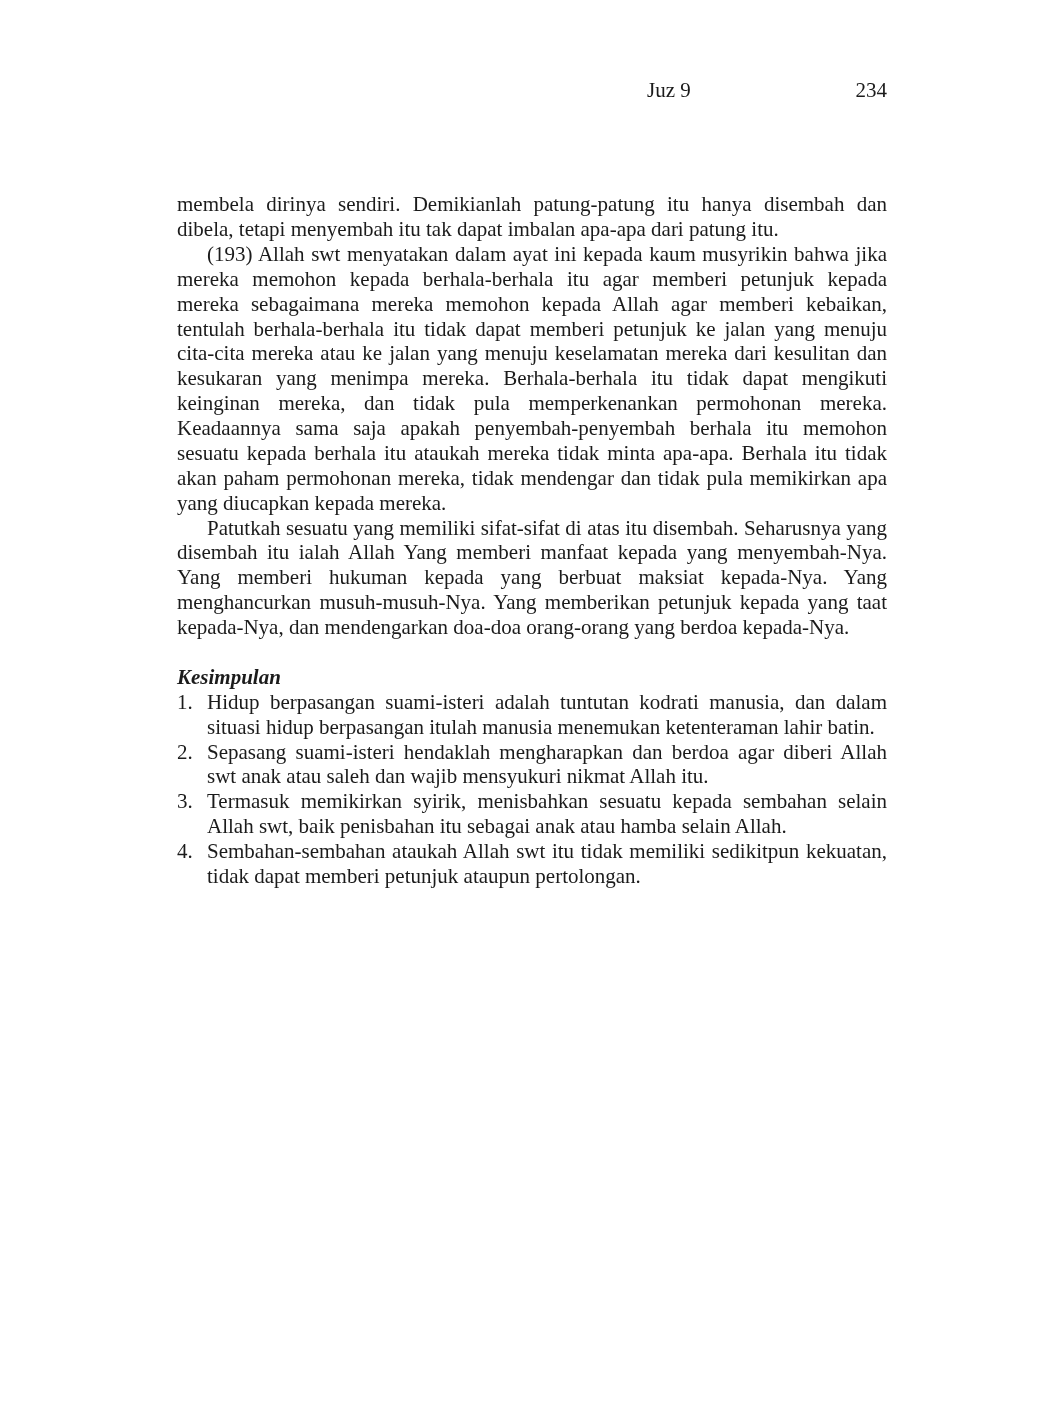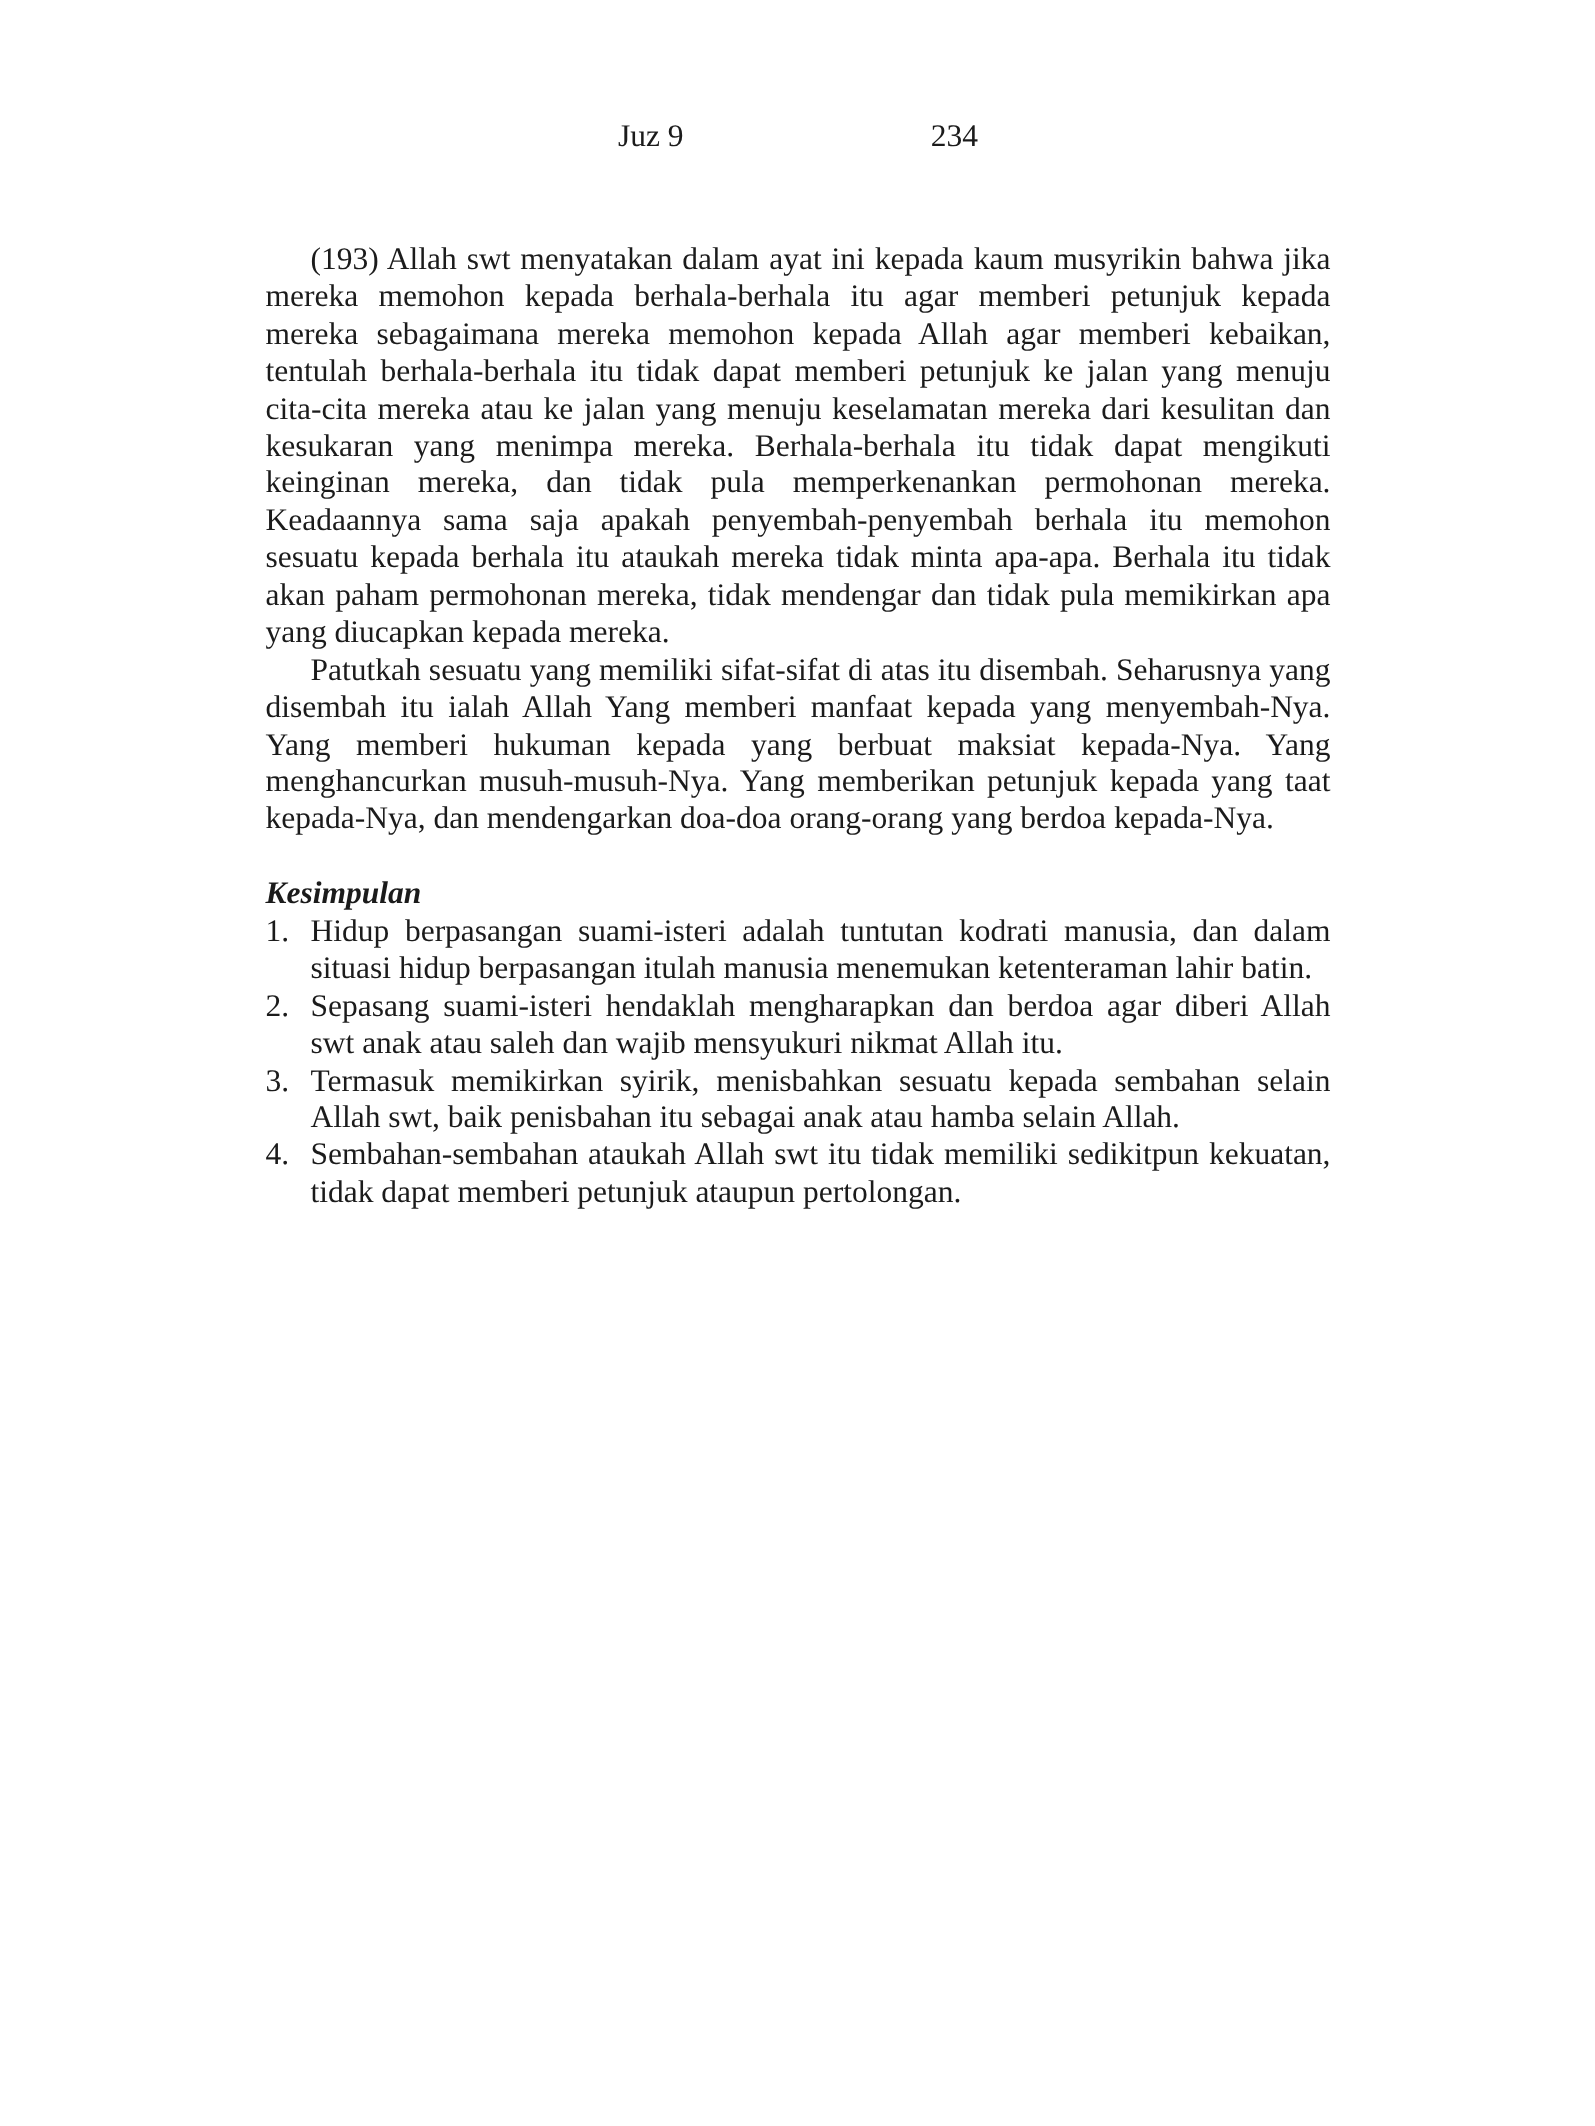--- a/index.html
+++ b/index.html
@@ -17,25 +17,25 @@
     overflow: hidden;
   }
   .content {
     position: absolute;
     left: 177px;
     top: 78px;
     width: 710px;
   }
   .page-header {
     display: flex;
-    justify-content: center;
+    justify-content: flex-end;
     align-items: baseline;
     font-size: 21px;
     line-height: 1.2;
-    margin-bottom: 57px;
+    margin-bottom: 89px;
   }
   .page-header .hdr-left  { width: 120px; text-align: left; }
   .page-header .hdr-center{ flex: 1; text-align: center; letter-spacing: 0.5px; }
   .page-header .hdr-right { width: 120px; text-align: right; }
 
   .body-text {
     font-size: 21px;
     line-height: 1.185;
     text-align: justify;
   }
@@ -75,20 +75,21 @@
 
 <div class="page">
   <div class="content">
 
     <div class="page-header">
       <span class="hdr-left">Juz 9</span>
       <span class="hdr-right">234</span>
     </div>
 
     <div class="body-text">
+      <p class="noindent">membela dirinya sendiri. Demikianlah patung-patung itu hanya disembah dan dibela, tetapi menyembah itu tak dapat imbalan apa-apa dari patung itu.</p>
       <p class="indent">(193) Allah swt menyatakan dalam ayat ini kepada kaum musyrikin bahwa jika mereka memohon kepada berhala-berhala itu agar memberi petunjuk kepada mereka sebagaimana mereka memohon kepada Allah agar memberi kebaikan, tentulah berhala-berhala itu tidak dapat memberi petunjuk ke jalan yang menuju cita-cita mereka atau ke jalan yang menuju keselamatan mereka dari kesulitan dan kesukaran yang menimpa mereka. Berhala-berhala itu tidak dapat mengikuti keinginan mereka, dan tidak pula memperkenankan permohonan mereka. Keadaannya sama saja apakah penyembah-penyembah berhala itu memohon sesuatu kepada berhala itu ataukah mereka tidak minta apa-apa. Berhala itu tidak akan paham permohonan mereka, tidak mendengar dan tidak pula memikirkan apa yang diucapkan kepada mereka.</p>
       <p class="indent">Patutkah sesuatu yang memiliki sifat-sifat di atas itu disembah. Seharusnya yang disembah itu ialah Allah Yang memberi manfaat kepada yang menyembah-Nya. Yang memberi hukuman kepada yang berbuat maksiat kepada-Nya. Yang menghancurkan musuh-musuh-Nya. Yang memberikan petunjuk kepada yang taat kepada-Nya, dan mendengarkan doa-doa orang-orang yang berdoa kepada-Nya.</p>
 
       <h2 class="conclusion-heading">Kesimpulan</h2>
 
       <div class="list">
         <div class="list-item">
           <span class="list-num">1.</span>
           <div class="list-text">Hidup berpasangan suami-isteri adalah tuntutan kodrati manusia, dan dalam situasi hidup berpasangan itulah manusia menemukan ketenteraman lahir batin.</div>
         </div>

